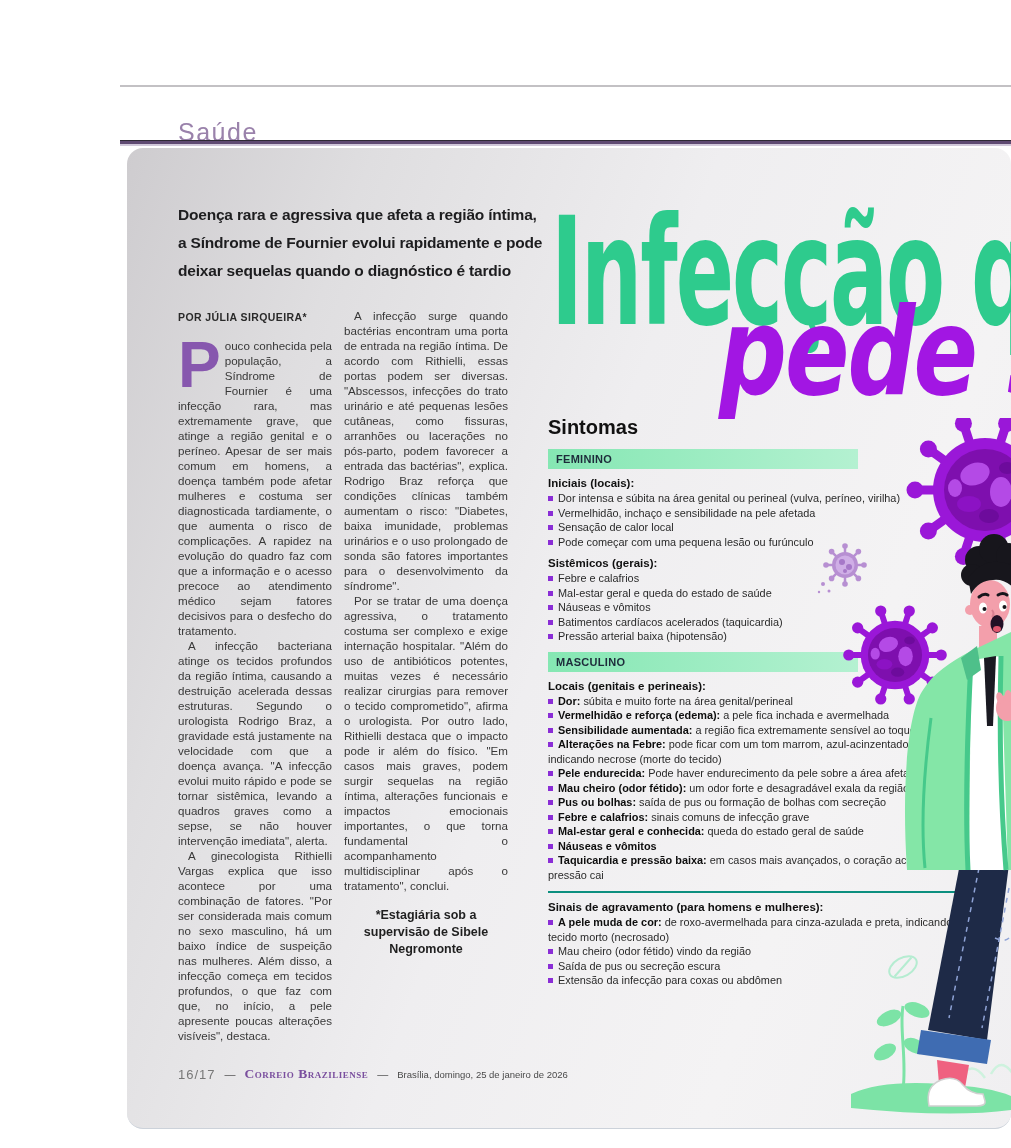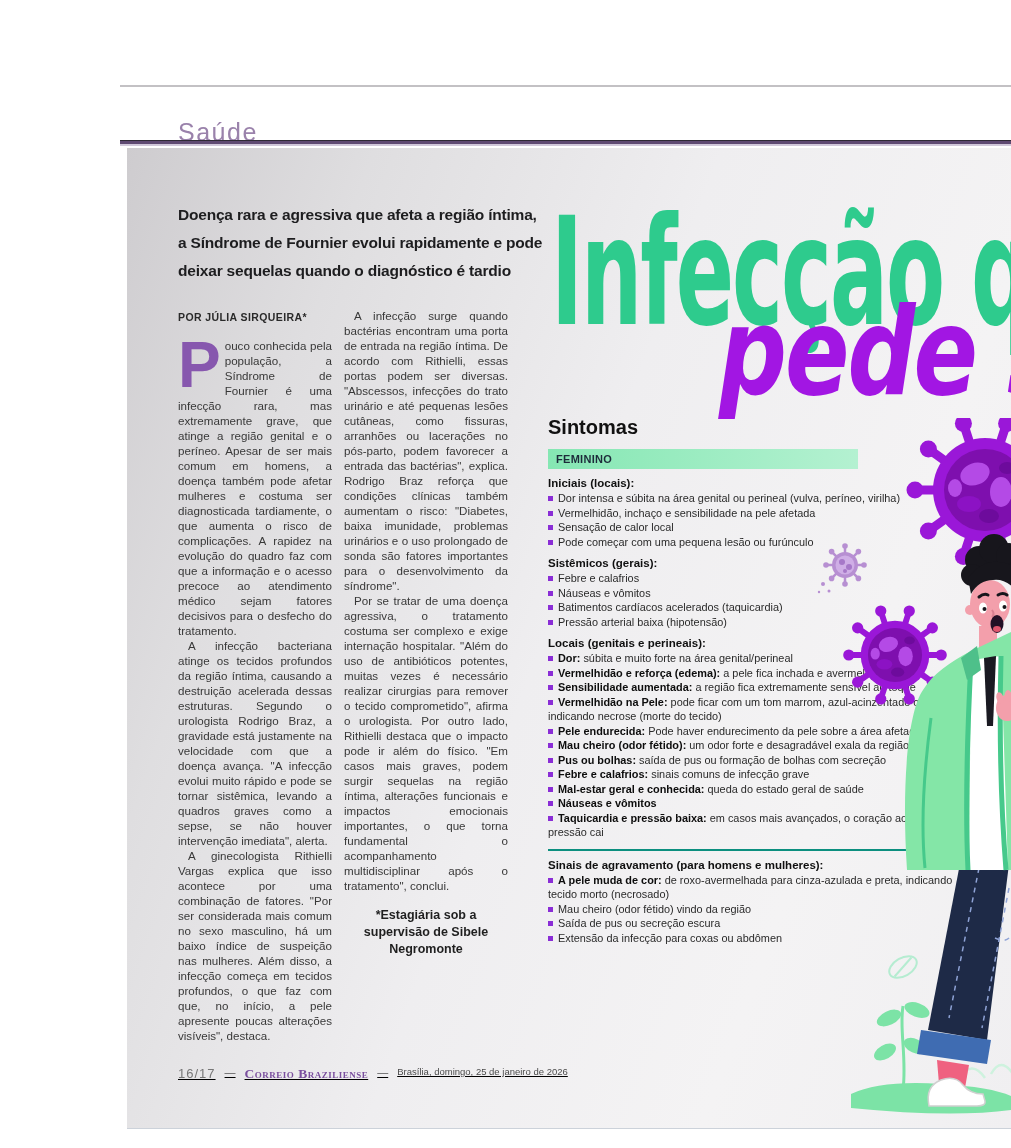--- a/index.html
+++ b/index.html
@@ -6,21 +6,21 @@
   html,body{margin:0;padding:0;}
   body{width:1011px;height:1148px;position:relative;overflow:hidden;background:#fff;
        font-family:"Liberation Sans",sans-serif;}
   .canvas{position:absolute;inset:0;}
   .top-hairline{position:absolute;left:120px;right:0;top:85px;height:2px;background:#a9a7ab;opacity:.7;}
   .kicker{position:absolute;left:178px;top:100px;font-size:25px;color:#9a82ab;letter-spacing:1.5px;font-weight:400;margin-top:18px;}
   .kicker-rule{position:absolute;left:120px;right:0;top:140px;height:3px;background:#5f4a72;
        border-top:1px solid #2f2a35;box-shadow:0 2px 0 rgba(150,130,170,.45);}
   .page{position:absolute;left:127px;right:0;top:148px;height:980px;overflow:hidden;
        background:linear-gradient(110deg,#cecccf 0%,#dfdee0 20%,#efeef0 48%,#f4f3f4 75%,#f0eff1 100%);
-       border-bottom:1px solid #ccd2da;}
+       border-bottom:1px solid #ccd2da;border-radius:16px;}
   .deck{position:absolute;left:51px;top:53px;font-weight:bold;font-size:15.5px;line-height:28px;
        color:#1d1d1f;letter-spacing:-.2px;white-space:nowrap;}
   .byline{position:absolute;left:51px;top:163px;font-size:10.5px;font-weight:bold;color:#2a2a2a;letter-spacing:.4px;}
   .col{position:absolute;font-size:11.6px;line-height:15px;color:#383838;text-align:justify;}
   .col1{left:51px;top:190px;width:154px;}
   .col2{left:217px;top:160px;width:164px;}
   .para{margin:0;}
   .para-indent, [data-paras] .para{text-indent:10px;}
   .dropcap{float:left;font-size:64px;line-height:50px;font-weight:bold;color:#8757ae;padding:2px 4px 0 0;}
   .credit{margin-top:14px;font-weight:bold;font-size:12.5px;line-height:17px;color:#1f1f1f;text-align:center;text-indent:0;}
@@ -33,21 +33,21 @@
   .sintomas{position:absolute;left:421px;top:268px;width:413px;color:#222;}
   .sym-title{font-size:20px;font-weight:bold;color:#111;margin-bottom:10px;}
   .bar{width:310px;height:20px;margin:8px 0;background:linear-gradient(to right,#85e7b3,#b4f1d1);
        display:flex;align-items:center;padding-left:8px;box-sizing:border-box;
        font-size:11px;font-weight:bold;color:#1d2b3a;letter-spacing:.3px;}
   .g-head{font-size:11.5px;font-weight:bold;margin:8px 0 2px;color:#101010;}
   .sym-item{font-size:10.9px;line-height:14.5px;color:#2a2a2a;}
   .sym-item b{color:#0d0d0d;}
   .sq{display:inline-block;width:5px;height:5px;background:#8a2dd6;margin-right:5px;vertical-align:1px;}
   .divider{border-top:2px solid #0c8f7f;margin:9px 0 7px;width:413px;}
-  .footer{position:absolute;left:51px;top:918px;display:flex;align-items:flex-start;gap:9px;text-decoration:underline;}
+  .footer{position:absolute;left:51px;top:918px;display:flex;align-items:center;gap:9px;}
   .pg{font-size:13px;color:#777;letter-spacing:1px;}
   .dash{font-size:11px;color:#555;}
   .brand{font-family:"Liberation Serif",serif;font-weight:bold;font-variant:small-caps;
        color:#7a4f9e;font-size:13.5px;letter-spacing:.5px;}
   .date{font-size:9.5px;color:#4a4a4a;}
   .illus{position:absolute;left:684px;top:270px;width:200px;height:710px;}
 </style>
 </head>
 <body>
 
@@ -98,33 +98,37 @@
             <div class="sym-item"><span class="sq"></span>Dor intensa e súbita na área genital ou perineal (vulva, períneo, virilha)</div>
             <div class="sym-item"><span class="sq"></span>Vermelhidão, inchaço e sensibilidade na pele afetada</div>
             <div class="sym-item"><span class="sq"></span>Sensação de calor local</div>
             <div class="sym-item"><span class="sq"></span>Pode começar com uma pequena lesão ou furúnculo</div>
           </div>
       </div>
       <div class="group">
         <div class="g-head">Sistêmicos (gerais):</div>
         <div class="g-list">
             <div class="sym-item"><span class="sq"></span>Febre e calafrios</div>
+            <div class="sym-item"><span class="sq"></span>Mal-estar geral e queda do estado de saúde</div>
             <div class="sym-item"><span class="sq"></span>Náuseas e vômitos</div>
             <div class="sym-item"><span class="sq"></span>Batimentos cardíacos acelerados (taquicardia)</div>
             <div class="sym-item"><span class="sq"></span>Pressão arterial baixa (hipotensão)</div>
           </div>
       </div>
 
+      <div class="bar">
+        <span>MASCULINO</span>
+      </div>
       <div class="group">
         <div class="g-head">Locais (genitais e perineais):</div>
         <div class="g-list">
             <div class="sym-item"><span class="sq"></span><b>Dor:</b> súbita e muito forte na área genital/perineal</div>
             <div class="sym-item"><span class="sq"></span><b>Vermelhidão e reforça (edema):</b> a pele fica inchada e avermelhada</div>
             <div class="sym-item"><span class="sq"></span><b>Sensibilidade aumentada:</b> a região fica extremamente sensível ao toque</div>
-            <div class="sym-item"><span class="sq"></span><b>Vermelhidão na Pele:</b> pode ficar com um tom marrom, azul-acinzentado ou preto, indicando necrose (morte do tecido)</div>
+            <div class="sym-item"><span class="sq"></span><b>Alterações na Febre:</b> pode ficar com um tom marrom, azul-acinzentado ou preto, indicando necrose (morte do tecido)</div>
             <div class="sym-item"><span class="sq"></span><b>Pele endurecida:</b> Pode haver endurecimento da pele sobre a área afetada</div>
             <div class="sym-item"><span class="sq"></span><b>Mau cheiro (odor fétido):</b> um odor forte e desagradável exala da região</div>
             <div class="sym-item"><span class="sq"></span><b>Pus ou bolhas:</b> saída de pus ou formação de bolhas com secreção</div>
           </div>
       </div>
       <div class="group">
         <div class="g-list">
             <div class="sym-item"><span class="sq"></span><b>Febre e calafrios:</b> sinais comuns de infecção grave</div>
             <div class="sym-item"><span class="sq"></span><b>Mal-estar geral e conhecida:</b> queda do estado geral de saúde</div>
             <div class="sym-item"><span class="sq"></span><b>Náuseas e vômitos</b></div>

